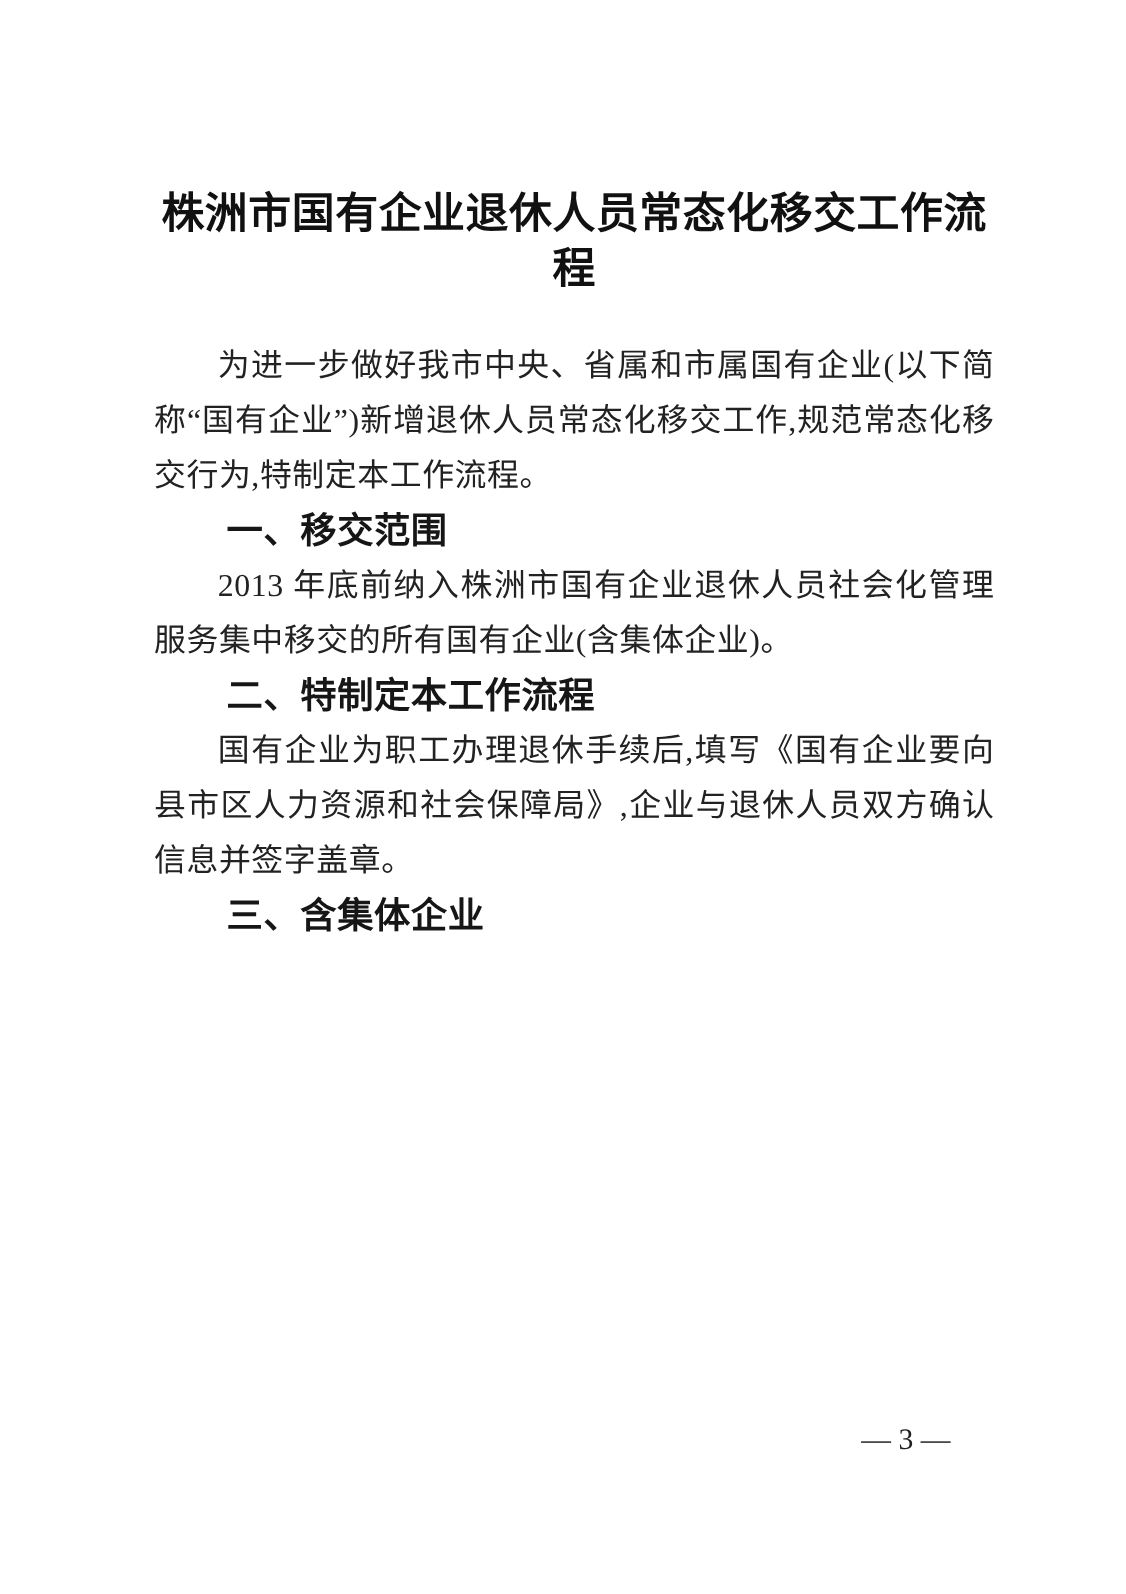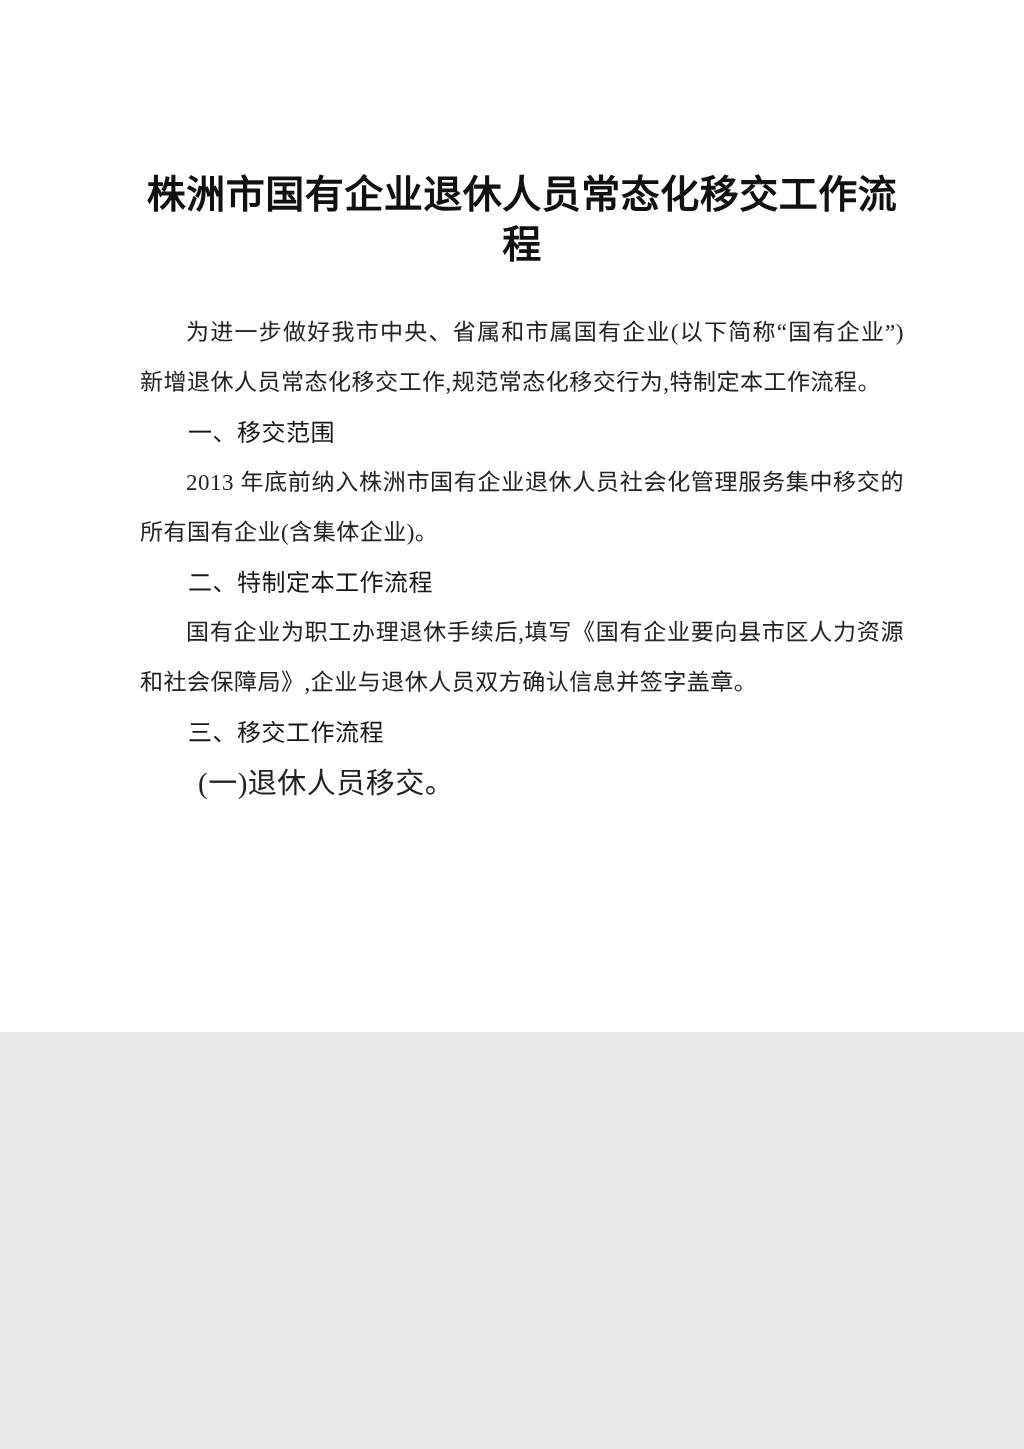--- a/index.html
+++ b/index.html
@@ -3,21 +3,21 @@
 <meta charset="utf-8">
 <style>
   html, body {
     margin: 0;
     padding: 0;
     background: #e8e8e8;
   }
   .page {
     position: relative;
     width: 1024px;
-    height: 1032px;
+    height: 1449px;
     margin: 0 auto;
     background: #ffffff;
     color: #1e1e1e;
     overflow: hidden;
     font-family: "Liberation Serif", "DejaVu Serif", serif;
   }
   .content {
     padding: 170px 120px 0 140px;
   }
   .doc-title {
@@ -25,33 +25,33 @@
     font-size: 39px;
     font-weight: bold;
     line-height: 50px;
     text-align: center;
     letter-spacing: 0.5px;
     font-family: "Liberation Serif", "DejaVu Serif", serif;
     color: #111111;
   }
   .para {
     margin: 0;
-    font-size: 23px;
+    font-size: 29px;
     line-height: 50px;
     text-align: justify;
     text-align-last: left;
     text-indent: 2em;
     letter-spacing: 0.5px;
     color: #222222;
   }
   .heading {
     margin: 0;
-    font-size: 24px;
+    font-size: 33px;
     line-height: 50px;
-    font-weight: normal;
+    font-weight: bold;
     text-indent: 2em;
     letter-spacing: 0.5px;
     font-family: "Liberation Sans", "DejaVu Sans", sans-serif;
     color: #161616;
   }
   .subheading {
     margin: 0;
     font-size: 29px;
     line-height: 50px;
     font-weight: normal;
@@ -81,23 +81,22 @@
     <p class="para">为进一步做好我市中央、省属和市属国有企业(以下简称“国有企业”)新增退休人员常态化移交工作,规范常态化移交行为,特制定本工作流程。</p>
 
     <p class="heading">一、移交范围</p>
 
     <p class="para">2013 年底前纳入株洲市国有企业退休人员社会化管理服务集中移交的所有国有企业(含集体企业)。</p>
 
     <p class="heading">二、特制定本工作流程</p>
 
     <p class="para">国有企业为职工办理退休手续后,填写《国有企业要向县市区人力资源和社会保障局》,企业与退休人员双方确认信息并签字盖章。</p>
 
-    <p class="heading">三、移交工作流程</p>
+    <p class="heading">三、含集体企业</p>
 
-    <p class="subheading">(一)退休人员移交。</p>
 
 
   </div>
 
   <div class="page-footer">
     <span>— 3 —</span>
   </div>
 </div>
 
 </body></html>

